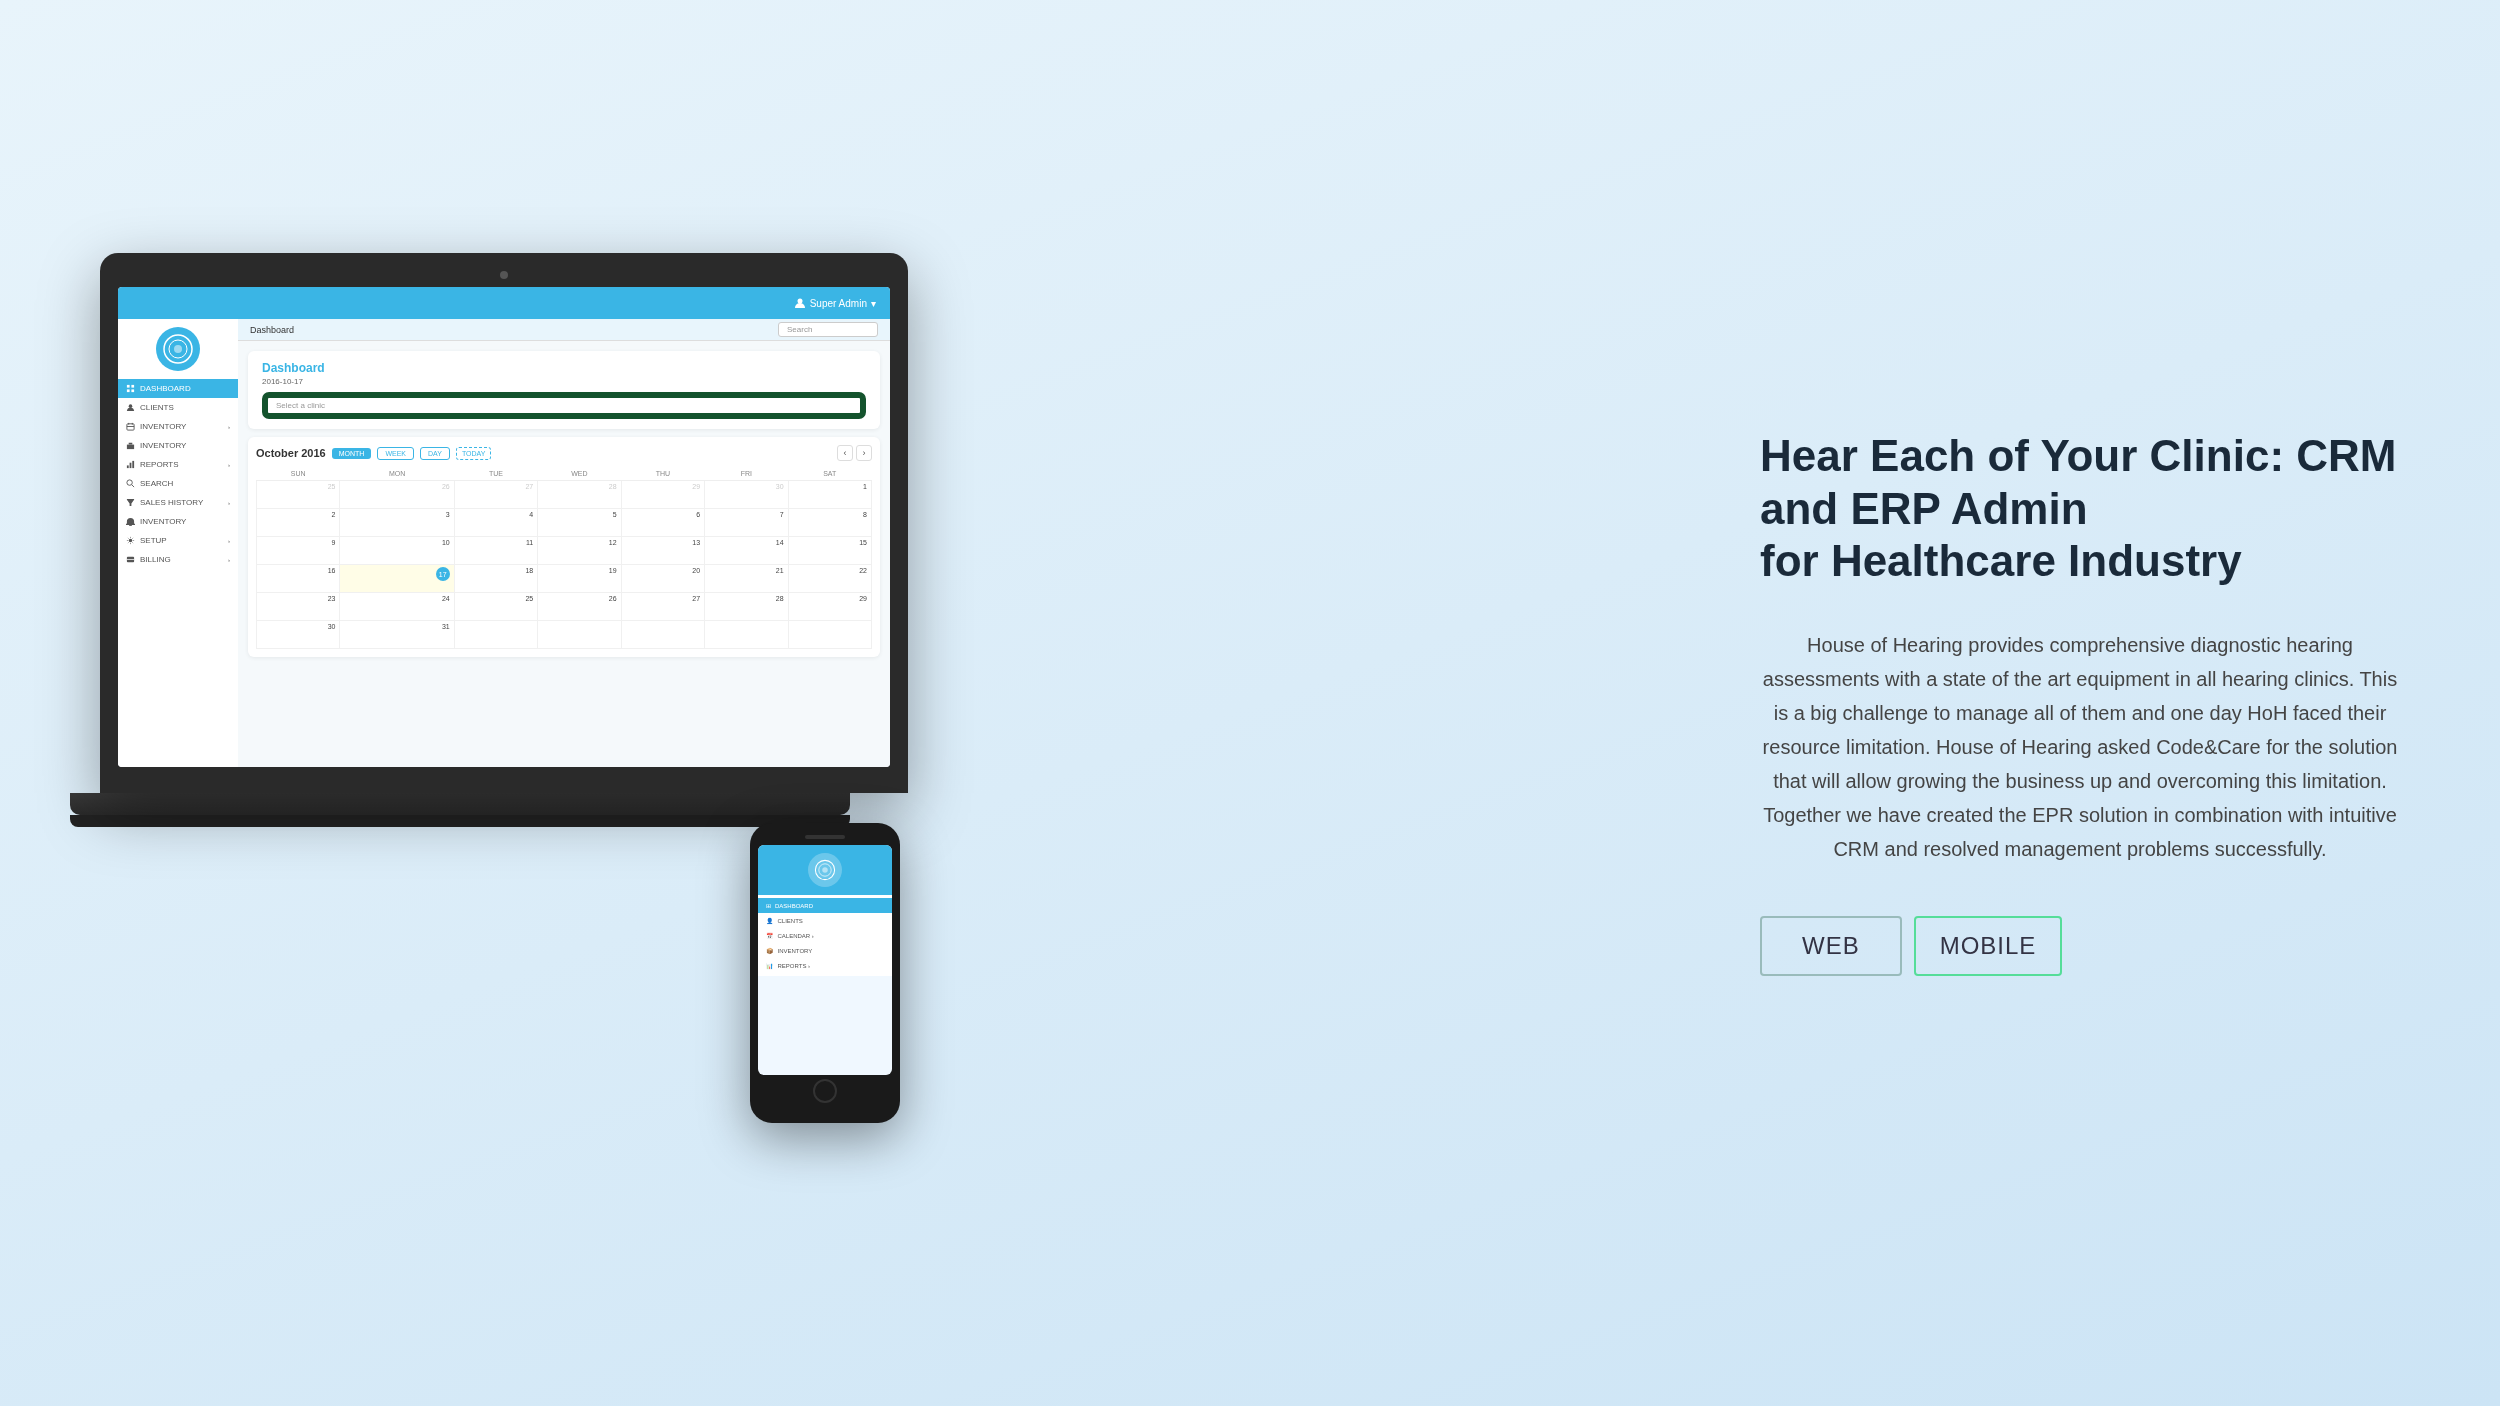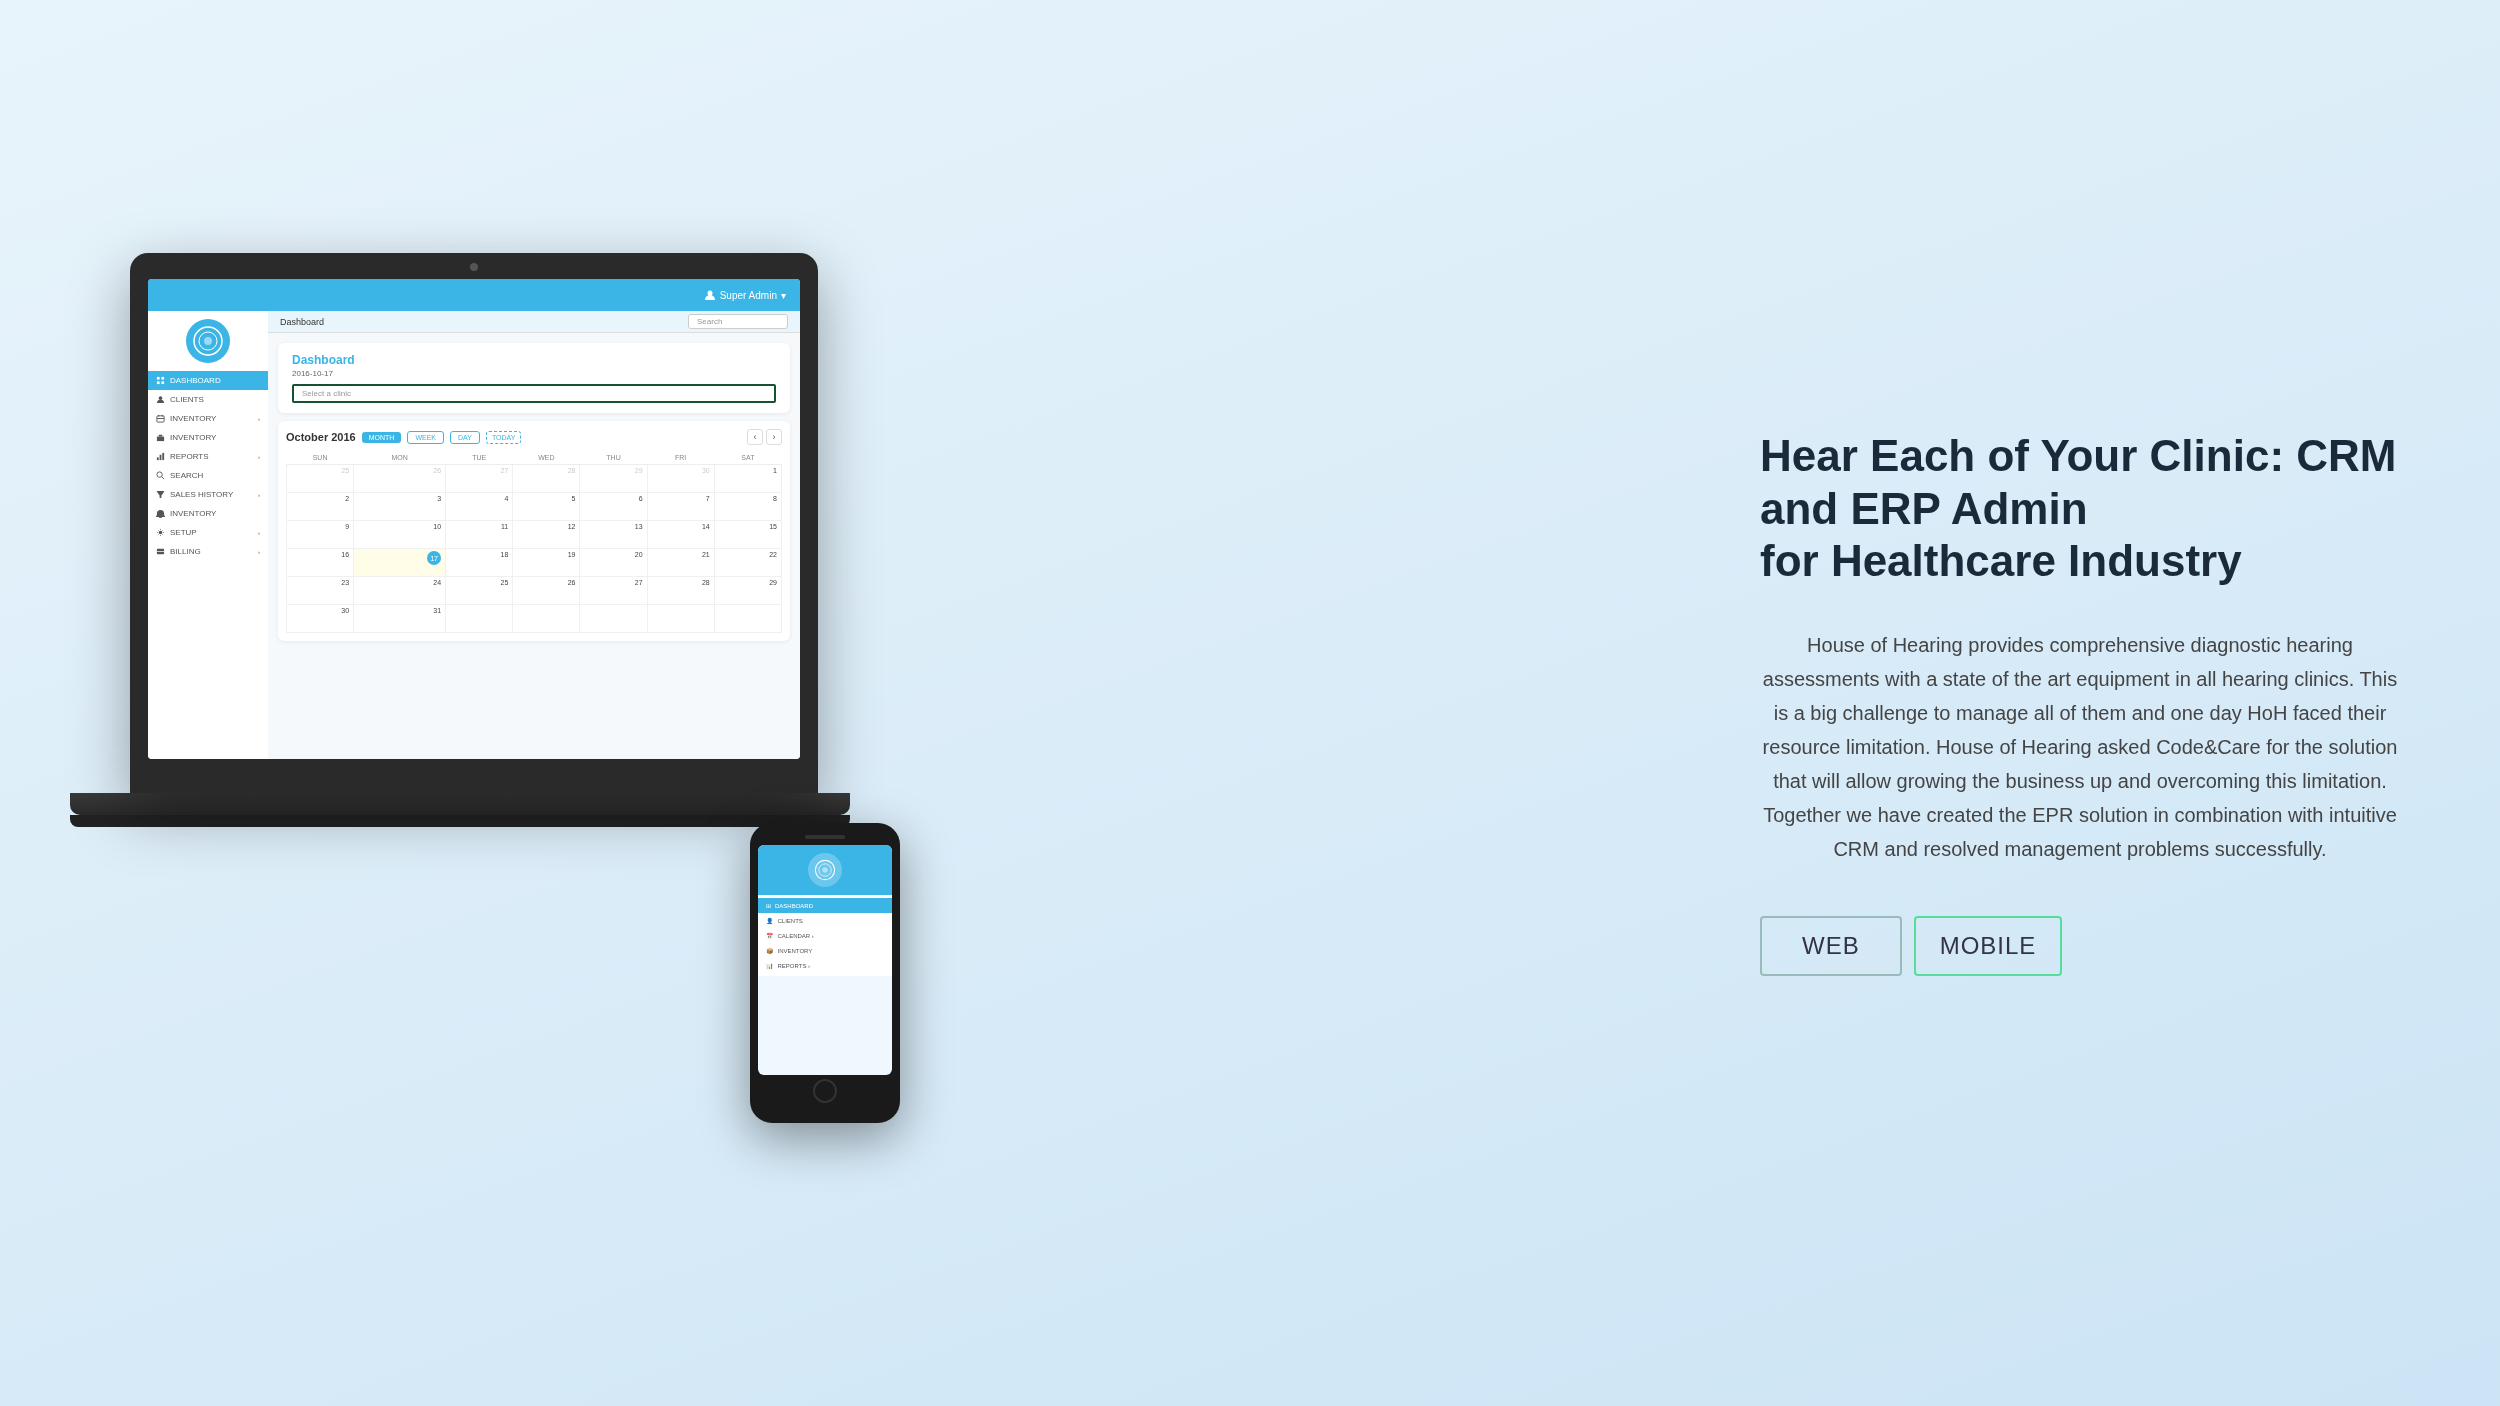--- a/index.html
+++ b/index.html
@@ -34,28 +34,27 @@
 
     
     .laptop {
       position: absolute;
       left: 0;
       top: 0;
       width: 720px;
       height: 680px;
     }
     .laptop-outer {
-      width: 688px;
+      width: 808px;
       height: 540px;
       background: #2a2a2a;
       border-radius: 18px 18px 0 0;
-      padding: 10px 18px 0 18px;
+      padding: 18px 18px 0 18px;
       box-shadow: 0 20px 60px rgba(0,0,0,0.35);
       position: relative;
-      margin-left: 30px;
     }
     .laptop-camera {
       width: 8px;
       height: 8px;
       background: #555;
       border-radius: 50%;
       margin: 0 auto 8px auto;
     }
     .laptop-screen {
       width: 100%;
@@ -189,22 +188,22 @@
       font-weight: 600;
       color: #3ab5e5;
     }
     .dashboard-date {
       font-size: 8px;
       color: #666;
       margin-top: 2px;
     }
     .dashboard-select {
       width: 100%;
-      border: 2px solid #14532d;
-      border-radius: 2px;
+      border: 6px solid #14532d;
+      border-radius: 7px;
       padding: 3px 8px;
       font-size: 8px;
       color: #999;
       margin-top: 6px;
       background: white;
     }
 
     
     .calendar-section {
       background: white;

